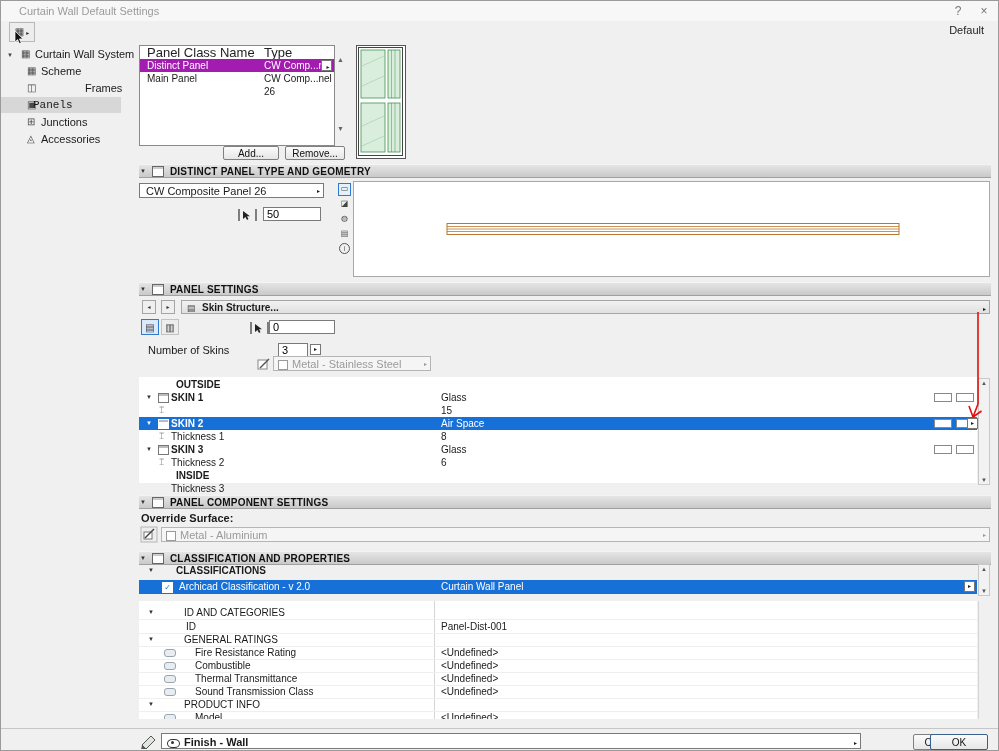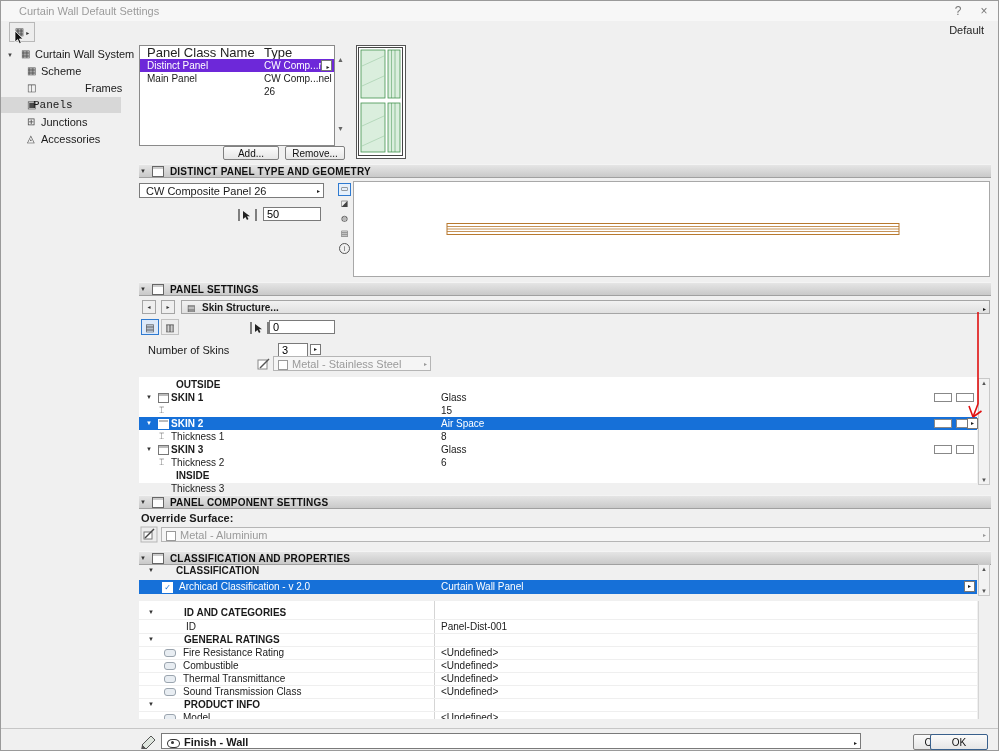--- a/index.html
+++ b/index.html
@@ -23,21 +23,21 @@
   .tree-row .tri{font-size:6px;color:#444;position:absolute;left:6px;top:1px;}
   .tree-row .tico{position:absolute;font-size:10px;color:#4a4a4a;top:0;}
   .tree-row .tlabel{position:absolute;top:0;font-size:11px;}
   .tree-row.sel{background:#d7d7d7;width:120px;}
   
   .pc-table{position:absolute;left:138px;top:44px;width:196px;height:101px;background:#fff;border:1px solid #8a8a8a;box-sizing:border-box;}
   .pc-hdr{position:absolute;left:0;top:0;width:100%;height:13px;border-bottom:1px solid #d8d8d8;font-size:13px;color:#222;}
   .pc-hdr span{position:absolute;top:0;line-height:13px;}
   .pc-row{position:absolute;left:0;width:100%;height:13px;line-height:13px;font-size:10px;}
   .pc-row span{position:absolute;top:0;line-height:13px;}
-  .pc-row.sel{background:#6d28d9;color:#fff;}
+  .pc-row.sel{background:#a21caf;color:#fff;}
   .mini-arrow-btn{position:absolute;width:11px;height:11px;top:1px;background:#fff;border:1px solid #777;box-sizing:border-box;
     text-align:center;line-height:9px;font-size:6px;color:#222;}
   .scroll-nub{position:absolute;font-size:7px;color:#666;line-height:7px;}
   
   .btn{position:absolute;height:14px;background:linear-gradient(#fbfbfb,#e6e6e6);border:1px solid #808080;border-radius:2px;
     font-size:10px;text-align:center;line-height:12px;box-sizing:border-box;color:#111;}
   
   .preview1{position:absolute;left:355px;top:44px;width:50px;height:114px;background:#fff;border:1px solid #555;box-sizing:border-box;}
   
   .sec-hdr{position:absolute;left:138px;width:852px;height:14px;background:linear-gradient(#e5e5e5,#c9c9c9);
@@ -90,23 +90,23 @@
   
   .cls-row{position:absolute;left:138px;top:579px;width:838px;height:14px;background:#1670d8;color:#fff;line-height:14px;font-size:10px;}
   .cls-row .cb{position:absolute;left:23px;top:2px;width:9px;height:9px;background:#fff;border:1px solid #fff;
     color:#1670d8;font-size:8px;line-height:9px;text-align:center;}
   .cls-row .nm{position:absolute;left:40px;top:0;}
   .cls-row .vl{position:absolute;left:302px;top:0;}
   
   .props{position:absolute;left:138px;top:600px;width:838px;height:118px;background:#fff;overflow:hidden;}
   .prop-row{position:absolute;left:0;width:100%;height:13px;line-height:13px;font-size:10px;border-bottom:1px solid #efefef;}
   .prop-row .tri{position:absolute;left:9px;top:3px;font-size:6px;color:#333;line-height:6px;}
-  .prop-row .glab{position:absolute;left:37px;font-weight:bold;padding-left:8px;}
+  .prop-row .glab{position:absolute;left:37px;font-weight:normal;padding-left:8px;}
   .prop-row .pico{position:absolute;left:25px;top:3px;width:10px;height:6px;border:1px solid #9aa4ae;border-radius:3px;background:#e8edf2;}
-  .prop-row .nm{position:absolute;left:44px;}
+  .prop-row .nm{position:absolute;left:56px;}
   .prop-row .nm2{position:absolute;left:47px;}
   .prop-row .vl{position:absolute;left:302px;}
   
   .footer{position:absolute;left:0;top:727px;width:999px;height:24px;background:#f0f0f0;border-top:1px solid #c6c6c6;box-sizing:border-box;}
   .ok-default{border:1px solid #39608c;}
   .eye{display:inline-block;width:11px;height:7px;border:1px solid #333;border-radius:50%/60%;position:relative;}
   .eye::after{content:"";position:absolute;left:3px;top:1px;width:3px;height:3px;border-radius:50%;background:#333;}
   .sep-line{position:absolute;background:#d5d5d5;}
 </style>
 </head>
@@ -362,21 +362,21 @@
     <span class="arr">▸</span>
   </div>
 
   <div class="sec-hdr" style="top:550px;">
     <span class="tri">▼</span>
     <span class="sec-ico"></span>
     <span class="sec-title">CLASSIFICATION AND PROPERTIES</span>
   </div>
 
   <span class="abs caps" style="left:9px;top:566px;left:147px;font-size:6px;color:#333;">▼</span>
-  <span class="abs caps" style="left:175px;top:564px;">CLASSIFICATION</span>
+  <span class="abs caps" style="left:175px;top:564px;">CLASSIFICATIONS</span>
 
   <div class="cls-row">
     <span class="cb"><span>✓</span></span>
     <span class="nm">Archicad Classification - v 2.0</span>
     <span class="vl">Curtain Wall Panel</span>
     <div class="mini-arrow-btn" style="left:825px;top:1px;">
       <span>▸</span>
     </div>
   </div>
   <div class="vscroll" style="top:563px;height:32px;">

